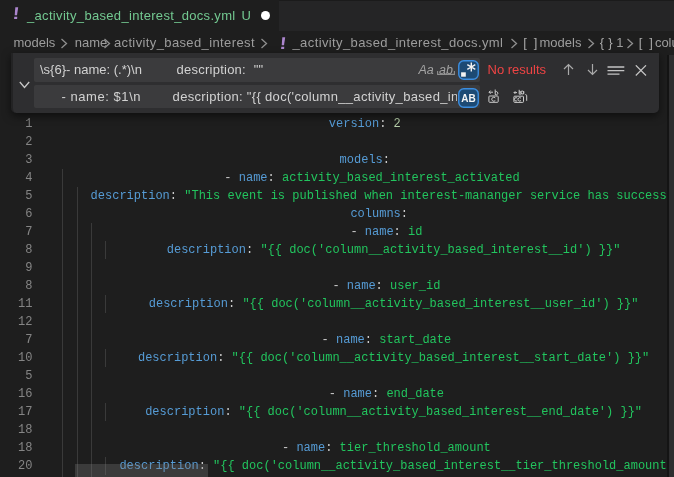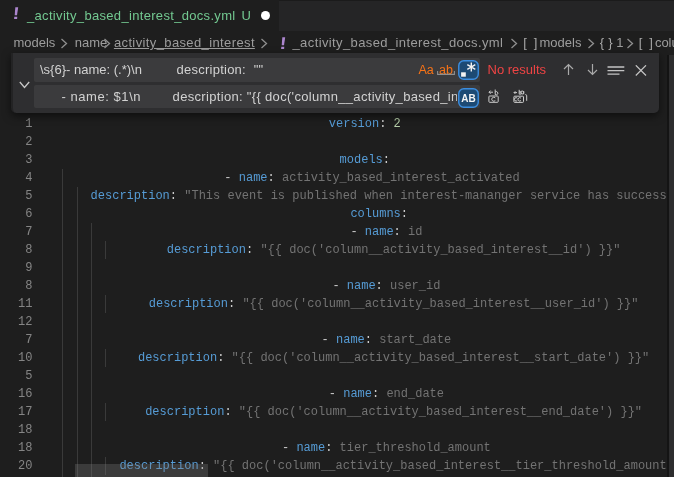--- a/index.html
+++ b/index.html
@@ -6,28 +6,28 @@
 #tabstrip{left:0;top:0;width:674px;height:31px;background:#252526;}
 #tab{left:0;top:0;width:279px;height:31px;background:#1e1e1e;line-height:31px;}
 #tab .fname{position:absolute;left:27px;top:0;color:#73c991;font-size:13px;letter-spacing:0.32px;}
 #tab .u{position:absolute;left:241.5px;top:0;color:#73c991;font-size:13px;}
 #tab .dot{position:absolute;left:260.5px;top:10.5px;width:9px;height:9px;border-radius:50%;background:#fff;}
 .crumb{position:absolute;top:31px;height:24px;line-height:24px;color:#9d9d9d;font-size:13px;white-space:pre;}
 .sym{color:#a8a8a8;}
 #gutter{left:0;top:115px;width:32.5px;text-align:right;color:#858585;font-family:"Liberation Mono",monospace;font-size:12px;line-height:18px;}
 #code{left:61.8px;top:115px;width:606px;overflow:hidden;font-family:"Liberation Mono",monospace;font-size:12px;line-height:18px;white-space:pre;color:#cccccc;text-align:center;}
 #code div{height:18px;}
-.k{color:#569cd6;}.s{color:#737373;}.n{color:#b5cea8;}.p{color:#cccccc;}
+.k{color:#569cd6;}.s{color:#22c55e;}.n{color:#b5cea8;}.p{color:#cccccc;}
 .guide{position:absolute;width:1px;background:#3a3a3a;}
 #sbline{left:667px;top:55px;width:2px;height:422px;background:#141414;}
 #sbslider{left:669px;top:55px;width:5px;height:422px;background:#2d2d2e;}
 #hstrip{left:75px;top:464px;width:133px;height:13px;background:rgba(125,125,125,0.31);}
 #fw{left:11px;top:53px;width:646px;height:60px;background:#2e2e30;border-left:2px solid #232324;border-radius:0 0 5px 5px;box-shadow:0 3px 8px rgba(0,0,0,0.55);}
 .finput{position:absolute;left:34px;width:446px;height:23.5px;background:#3b3b3d;border-radius:2px;color:#d2d2d2;font-size:13px;line-height:23.5px;white-space:pre;overflow:hidden;}
-.btn{position:absolute;color:#f97316;}
+.btn{position:absolute;color:#a3a3a3;font-style:italic;}
 #noresults{left:487.5px;top:58px;line-height:24px;font-size:13px;color:#ef4444;}
 svg{display:block;}
 </style></head><body>
 <div id="tabstrip" class="abs"></div>
 <div class="abs" style="left:0;top:0;width:674px;height:1px;background:#1b1b1b"></div>
 <div id="tab" class="abs">
     <span class="fname">_activity_based_interest_docs.yml</span>
     <span class="u">U</span>
     <span class="dot"></span>
   </div>
@@ -36,21 +36,21 @@
     <path d="M1.3 9.7 L4.3 9.7 L4.1 12.1 L1.1 12.1 Z" fill="#ab85cd"></path>
   </svg>
 <div class="crumb" style="left:13.4px;">models</div>
 <svg class="abs" style="left:60.0px;top:38px" width="8" height="11" viewBox="0 0 8 11">
     <path d="M1.5 1 L6.5 5.5 L1.5 10" stroke="#8f8f8f" stroke-width="1.3" fill="none"></path>
   </svg>
 <div class="crumb" style="left:74.8px;">name</div>
 <svg class="abs" style="left:103.0px;top:38px" width="8" height="11" viewBox="0 0 8 11">
     <path d="M1.5 1 L6.5 5.5 L1.5 10" stroke="#8f8f8f" stroke-width="1.3" fill="none"></path>
   </svg>
-<div class="crumb" style="left:113.9px;letter-spacing:0.38px;text-decoration:underline;">activity_based_interest</div>
+<div class="crumb" style="left:113.9px;letter-spacing:0.38px;">activity_based_interest</div>
 <svg class="abs" style="left:260.0px;top:38px" width="8" height="11" viewBox="0 0 8 11">
     <path d="M1.5 1 L6.5 5.5 L1.5 10" stroke="#8f8f8f" stroke-width="1.3" fill="none"></path>
   </svg>
 <svg class="abs" style="left:279.5px;top:37px" width="7" height="13" viewBox="0 0 7 13">
     <path d="M2.3 0.3 L5.2 0.3 L4.0 8.2 L1.7 8.2 Z" fill="#ab85cd"></path>
     <path d="M1.3 9.7 L4.3 9.7 L4.1 12.1 L1.1 12.1 Z" fill="#ab85cd"></path>
   </svg>
 <div class="crumb" style="left:292.5px;letter-spacing:0.39px;">_activity_based_interest_docs.yml</div>
 <svg class="abs" style="left:509.7px;top:38px" width="8" height="11" viewBox="0 0 8 11">
     <path d="M1.5 1 L6.5 5.5 L1.5 10" stroke="#8f8f8f" stroke-width="1.3" fill="none"></path>

